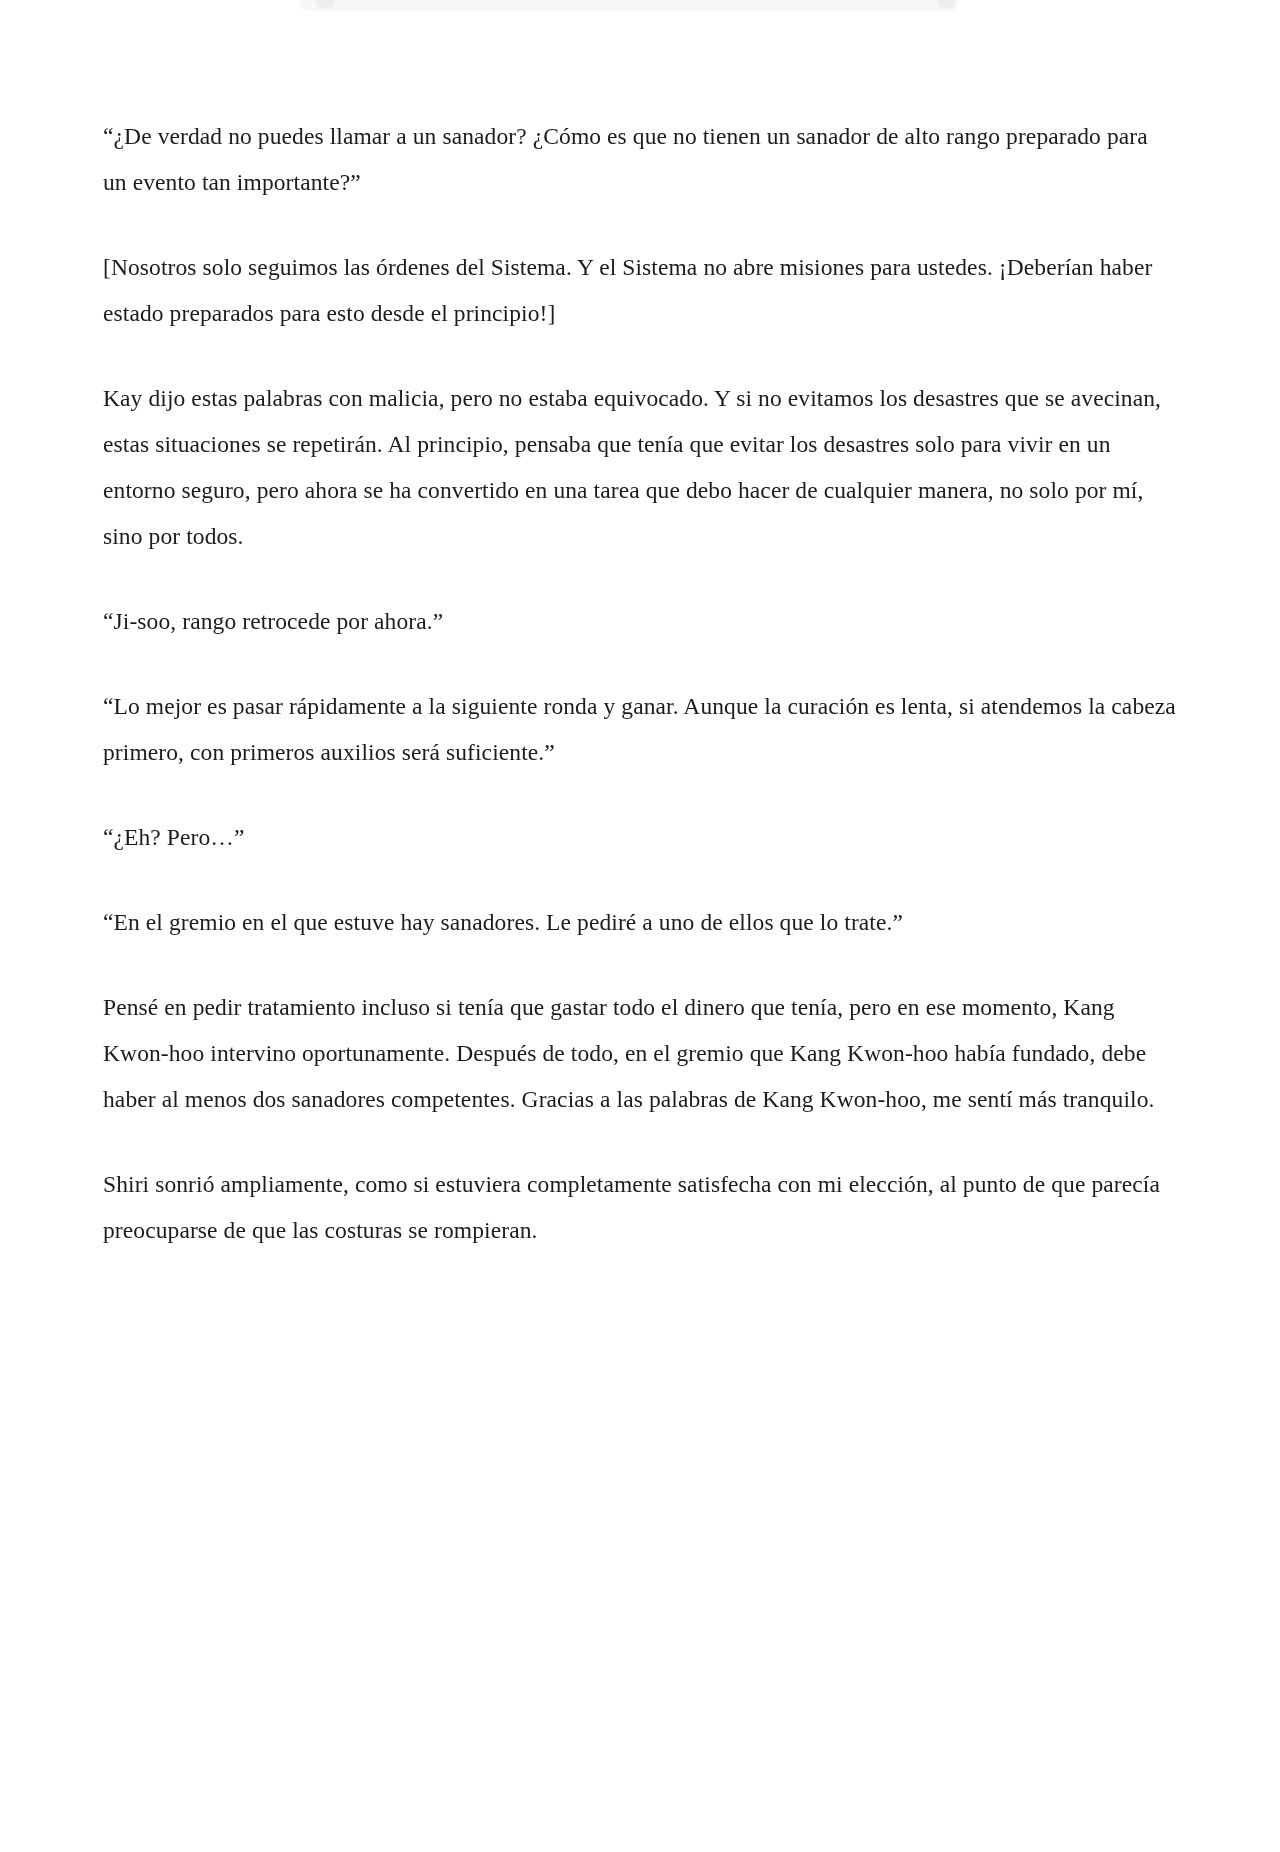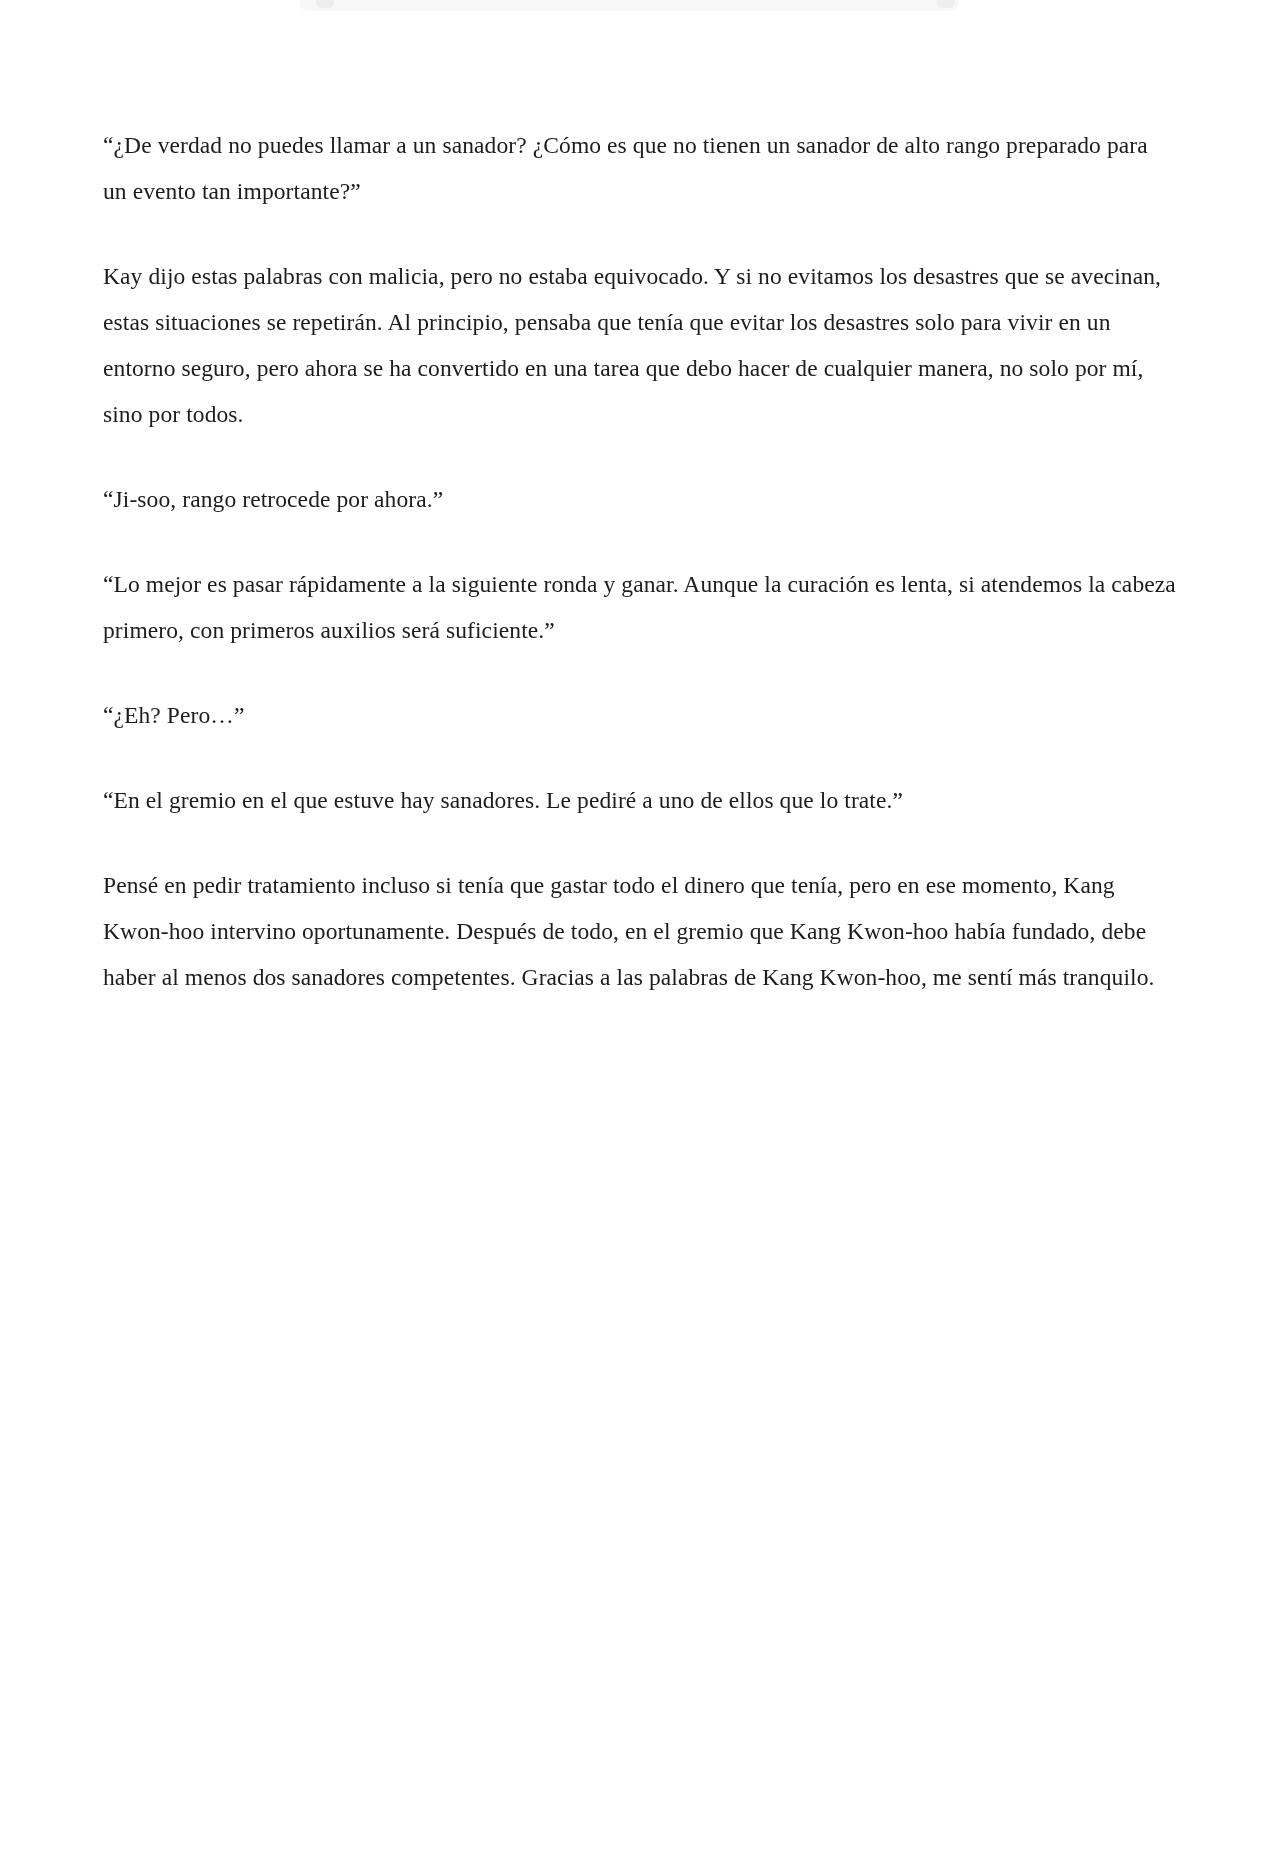--- a/index.html
+++ b/index.html
@@ -34,21 +34,21 @@
     height: 8px;
     width: 18px;
     background: #eeeeee;
     border-radius: 0 0 5px 5px;
   }
   .toolbar-remnant .nub.left  { left: 16px; }
   .toolbar-remnant .nub.right { right: 3px; }
 
   .page {
     width: 1074px;
-    margin: 9px auto;
+    margin: 0 auto;
     padding-top: 113px;
     box-sizing: border-box;
   }
 
   .chapter .para {
     margin: 0 0 39px 0;
     font-size: 23.5px;
     line-height: 46px;
     font-weight: 400;
     text-align: left;
@@ -60,20 +60,22 @@
 <body>
 
 <div class="toolbar-remnant">
   <span class="nub left"></span>
   <span class="nub right"></span>
 </div>
 
 <main class="page">
   <article class="chapter">
       <p class="para">“¿De verdad no puedes llamar a un sanador? ¿Cómo es que no tienen un sanador de alto rango preparado para un evento tan importante?”</p>
+      <p class="para">[Nosotros solo seguimos las órdenes del Sistema. Y el Sistema no abre misiones para ustedes. ¡Deberían haber estado preparados para esto desde el principio!]</p>
       <p class="para">Kay dijo estas palabras con malicia, pero no estaba equivocado. Y si no evitamos los desastres que se avecinan, estas situaciones se repetirán. Al principio, pensaba que tenía que evitar los desastres solo para vivir en un entorno seguro, pero ahora se ha convertido en una tarea que debo hacer de cualquier manera, no solo por mí, sino por todos.</p>
       <p class="para">“Ji-soo, rango retrocede por ahora.”</p>
       <p class="para">“Lo mejor es pasar rápidamente a la siguiente ronda y ganar. Aunque la curación es lenta, si atendemos la cabeza primero, con primeros auxilios será suficiente.”</p>
       <p class="para">“¿Eh? Pero…”</p>
       <p class="para">“En el gremio en el que estuve hay sanadores. Le pediré a uno de ellos que lo trate.”</p>
       <p class="para">Pensé en pedir tratamiento incluso si tenía que gastar todo el dinero que tenía, pero en ese momento, Kang Kwon-hoo intervino oportunamente. Después de todo, en el gremio que Kang Kwon-hoo había fundado, debe haber al menos dos sanadores competentes. Gracias a las palabras de Kang Kwon-hoo, me sentí más tranquilo.</p>
+      <p class="para">Shiri sonrió ampliamente, como si estuviera completamente satisfecha con mi elección, al punto de que parecía preocuparse de que las costuras se rompieran.</p>
     </article>
 </main>
 
 </body></html>

